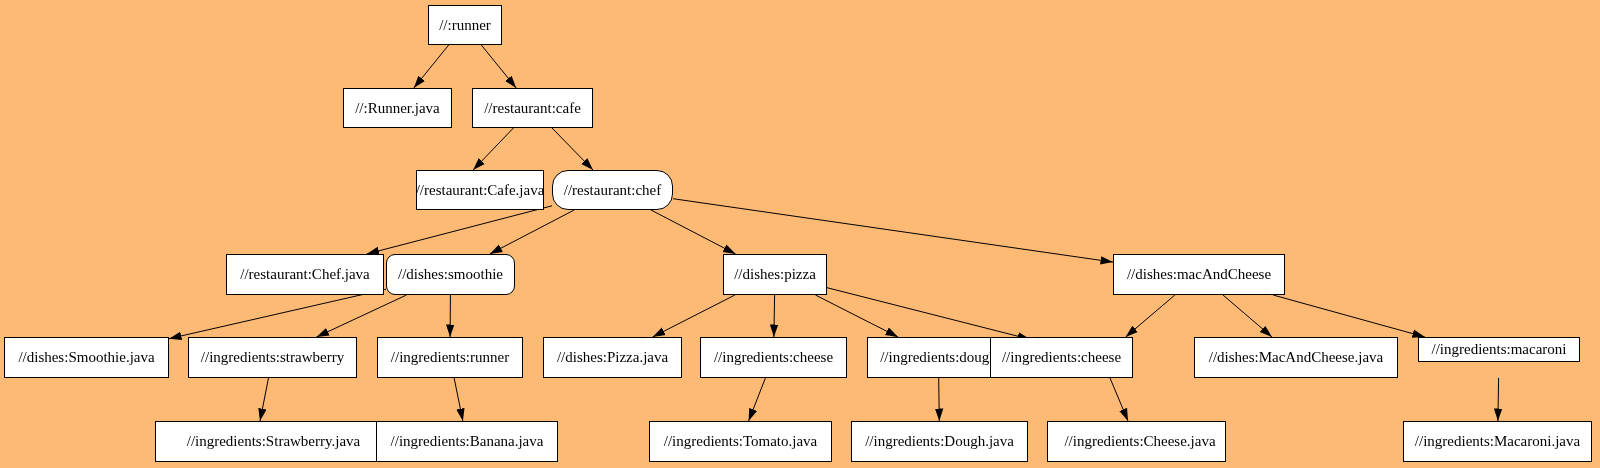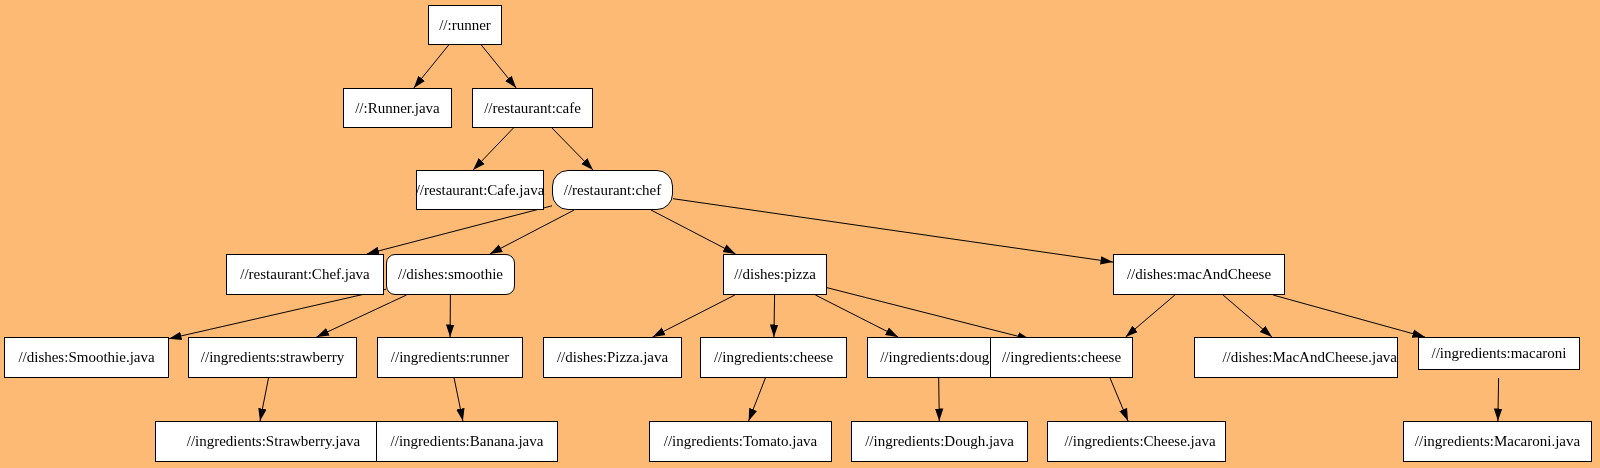--- a/index.html
+++ b/index.html
@@ -120,24 +120,24 @@
       </div>
       <div class="node" style="left: 700px; top: 337px; width: 147px; height: 41px;">
         <span>//ingredients:cheese</span>
       </div>
       <div class="node" style="left: 867px; top: 337px; width: 143px; height: 41px;">
         <span>//ingredients:dough</span>
       </div>
       <div class="node" style="left: 990px; top: 337px; width: 143px; height: 41px;">
         <span>//ingredients:cheese</span>
       </div>
-      <div class="node" style="left: 1194px; top: 337px; width: 204px; height: 41px; justify-content: flex-end;">
+      <div class="node" style="left: 1194px; top: 337px; width: 204px; height: 41px;">
         <span>//dishes:MacAndCheese.java</span>
       </div>
-      <div class="node" style="left: 1418px; top: 337px; width: 162px; height: 33px;">
+      <div class="node" style="left: 1418px; top: 337px; width: 162px; height: 25px;">
         <span>//ingredients:macaroni</span>
       </div>
       <div class="node" style="left: 155px; top: 421px; width: 237px; height: 41px; text-align: center;">
         <span>//ingredients:Strawberry.java</span>
       </div>
       <div class="node" style="left: 376px; top: 421px; width: 182px; height: 41px;">
         <span>//ingredients:Banana.java</span>
       </div>
       <div class="node" style="left: 649px; top: 421px; width: 183px; height: 41px;">
         <span>//ingredients:Tomato.java</span>

